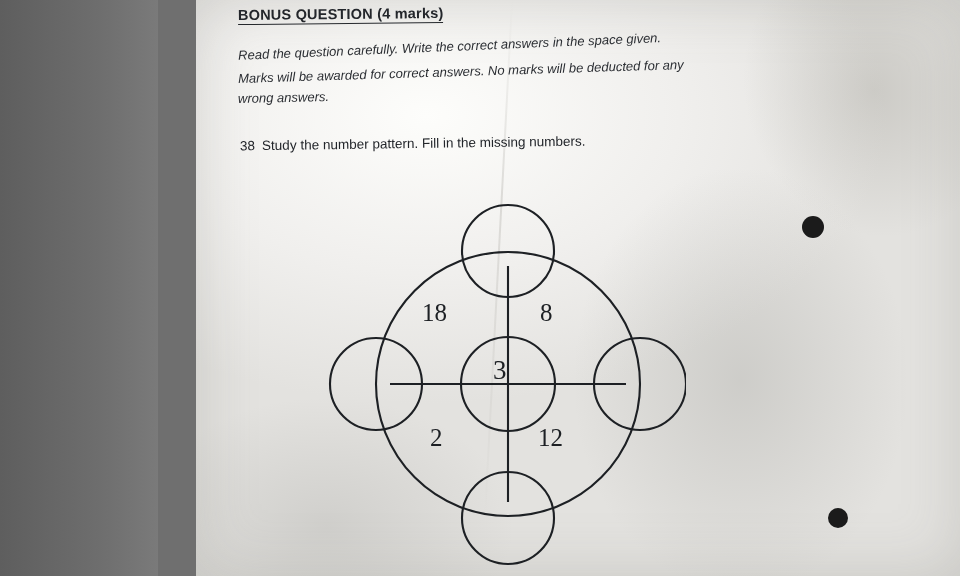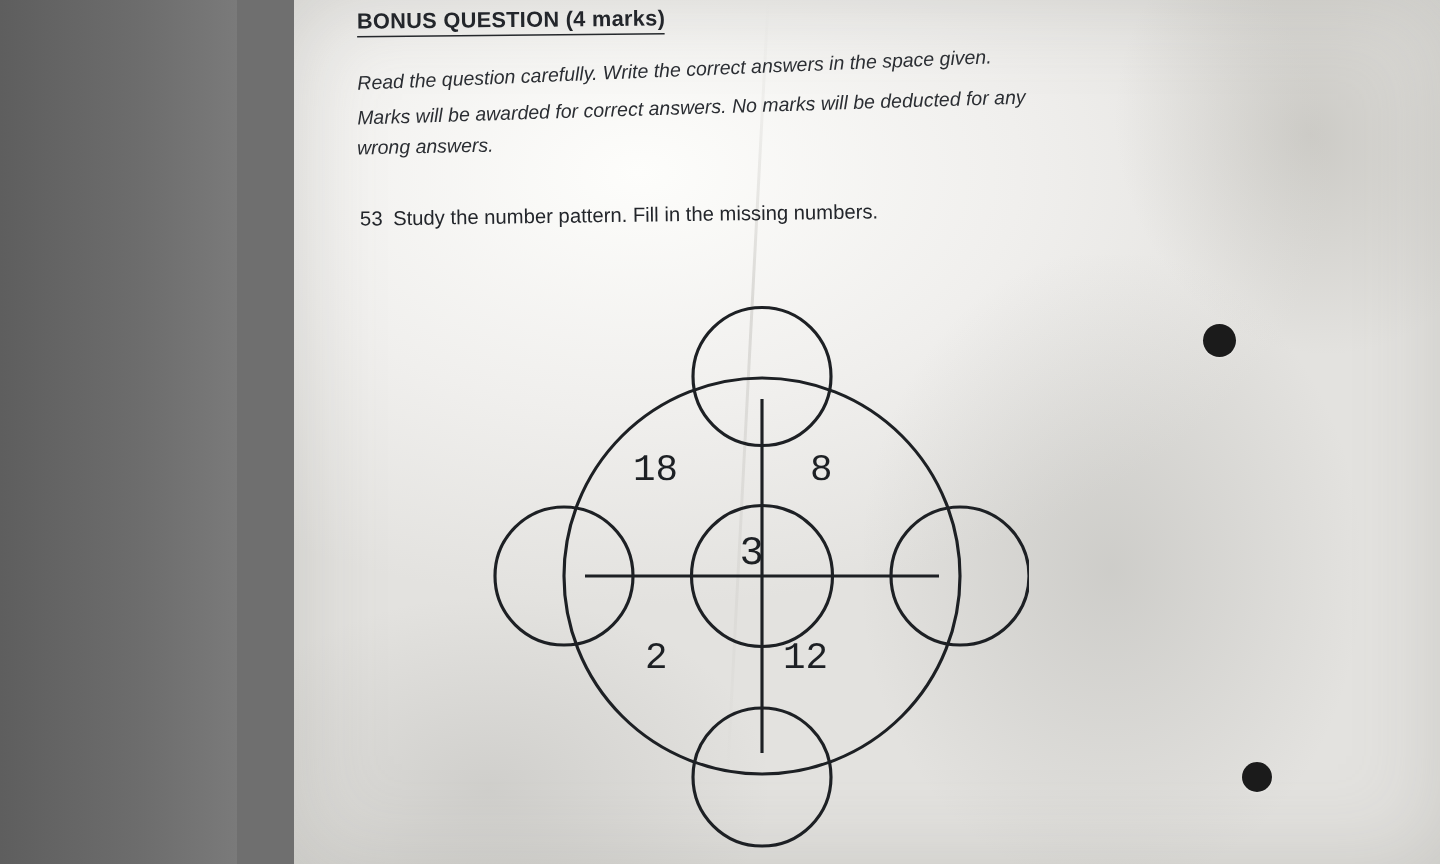--- a/index.html
+++ b/index.html
@@ -145,27 +145,27 @@
     top: 196px;
     width: 360px;
     height: 372px;
   }
   .diagram svg { display: block; }
 
   .num {
     position: absolute;
     font-size: 25px;
     color: #1d2024;
-    font-family: Liberation Mono, monospace;
+    font-family: Liberation Serif, serif;
   }
   .n-18 { left: 96px;  top: 103px; }
   .n-10 { left: 214px; top: 103px; }
   .n-3  { left: 167px; top: 159px; font-size: 27px; }
   .n-2  { left: 104px; top: 228px; }
-  .n-12 { left: 196px; top: 228px; }
+  .n-12 { left: 212px; top: 228px; }
 </style>
 </head>
 <body>
 
 <div class="stage">
 
   <div class="bar-left"></div>
   <div class="bar-right">
     <div class="obj-dark"></div>
     <div class="obj-yellow"></div>
@@ -181,21 +181,21 @@
     <div class="hole hole-1"></div>
     <div class="hole hole-2"></div>
 
     <div class="txt heading">BONUS QUESTION (4 marks)</div>
 
     <div class="txt instr instr-1">Read the question carefully. Write the correct answers in the space given.</div>
     <div class="txt instr instr-2">Marks will be awarded for correct answers. No marks will be deducted for any</div>
     <div class="txt instr instr-3">wrong answers.</div>
 
     <div class="txt qline">
-      <span class="qnum">53</span><span>Study the number pattern. Fill in the missing numbers.</span>
+      <span class="qnum">38</span><span>Study the number pattern. Fill in the missing numbers.</span>
     </div>
 
     <div class="diagram">
       <svg width="360" height="372" viewBox="0 0 360 372">
         <g fill="none" stroke="#1d2024" stroke-width="2.1">
 
           <circle cx="182" cy="188" r="132"></circle>
 
           <line x1="182" y1="188" x2="182" y2="70"></line>
           <line x1="182" y1="188" x2="300" y2="188"></line>

